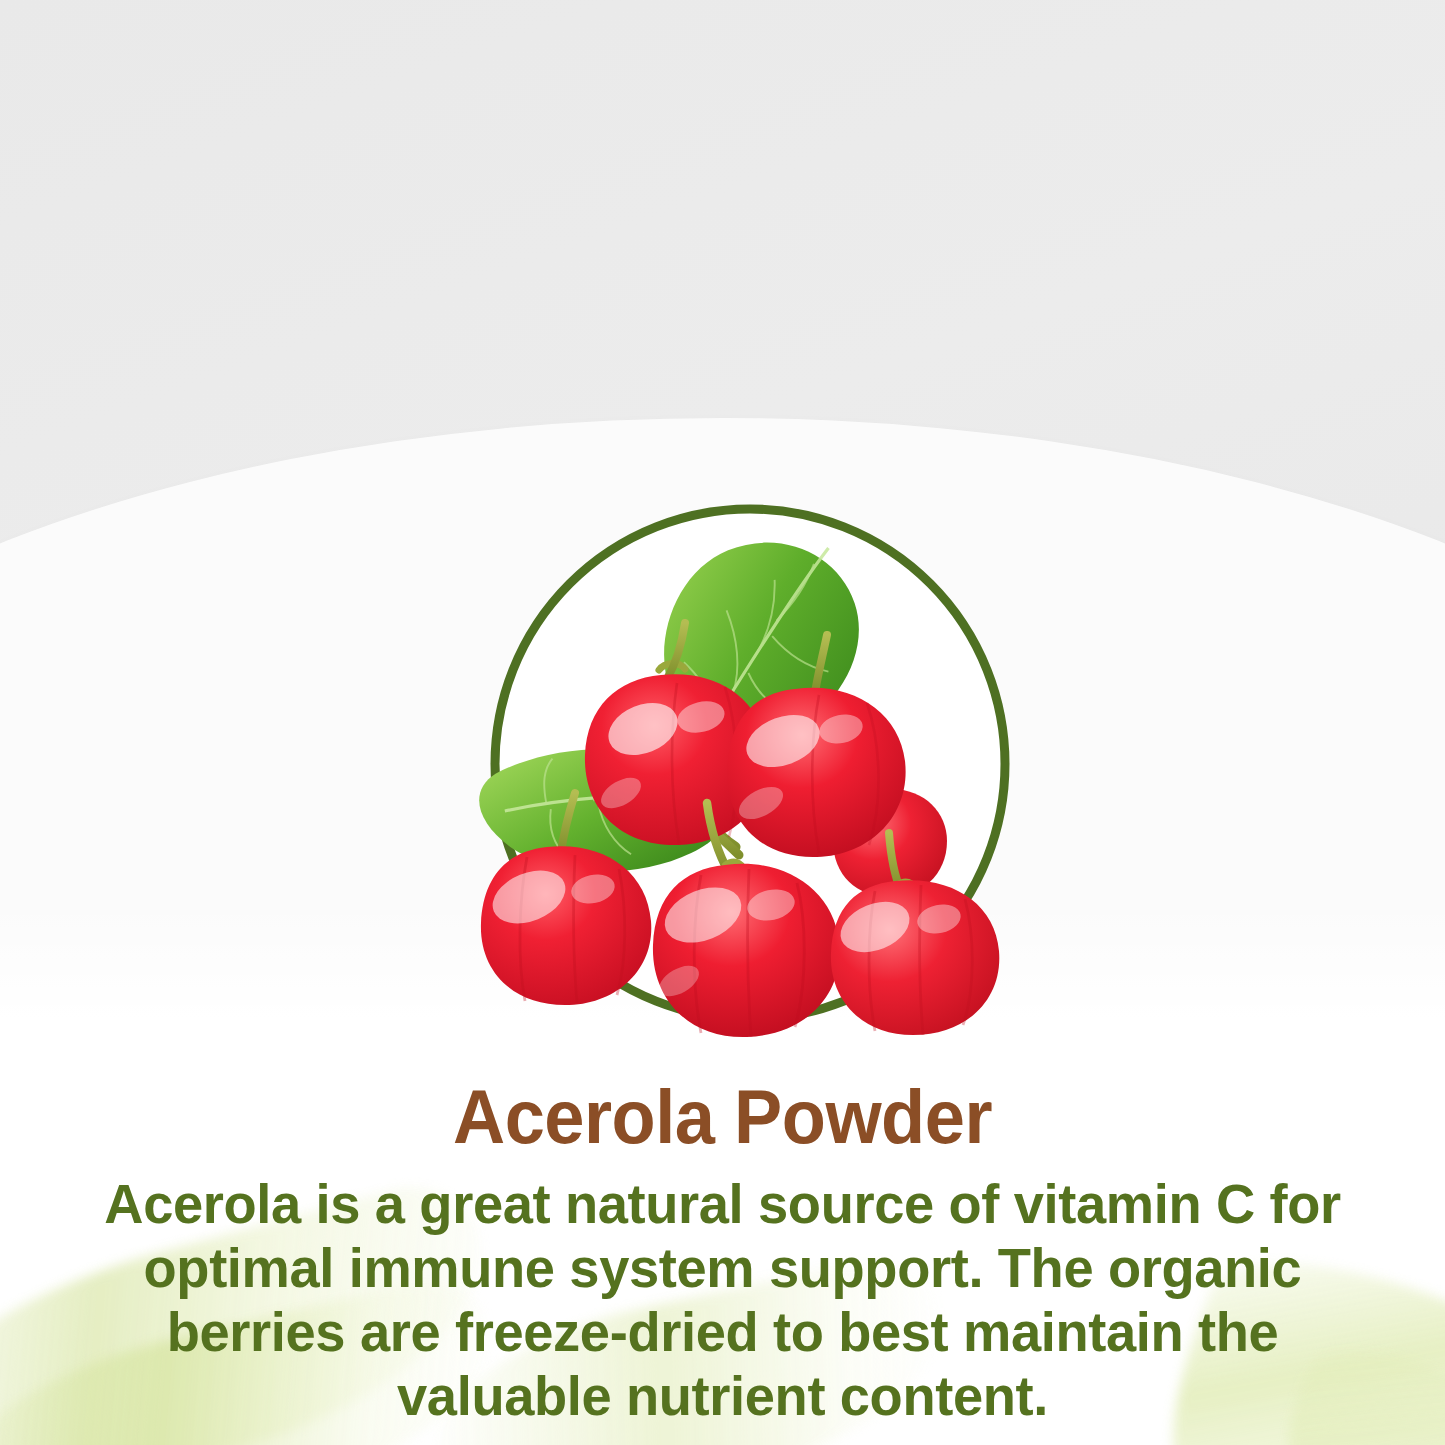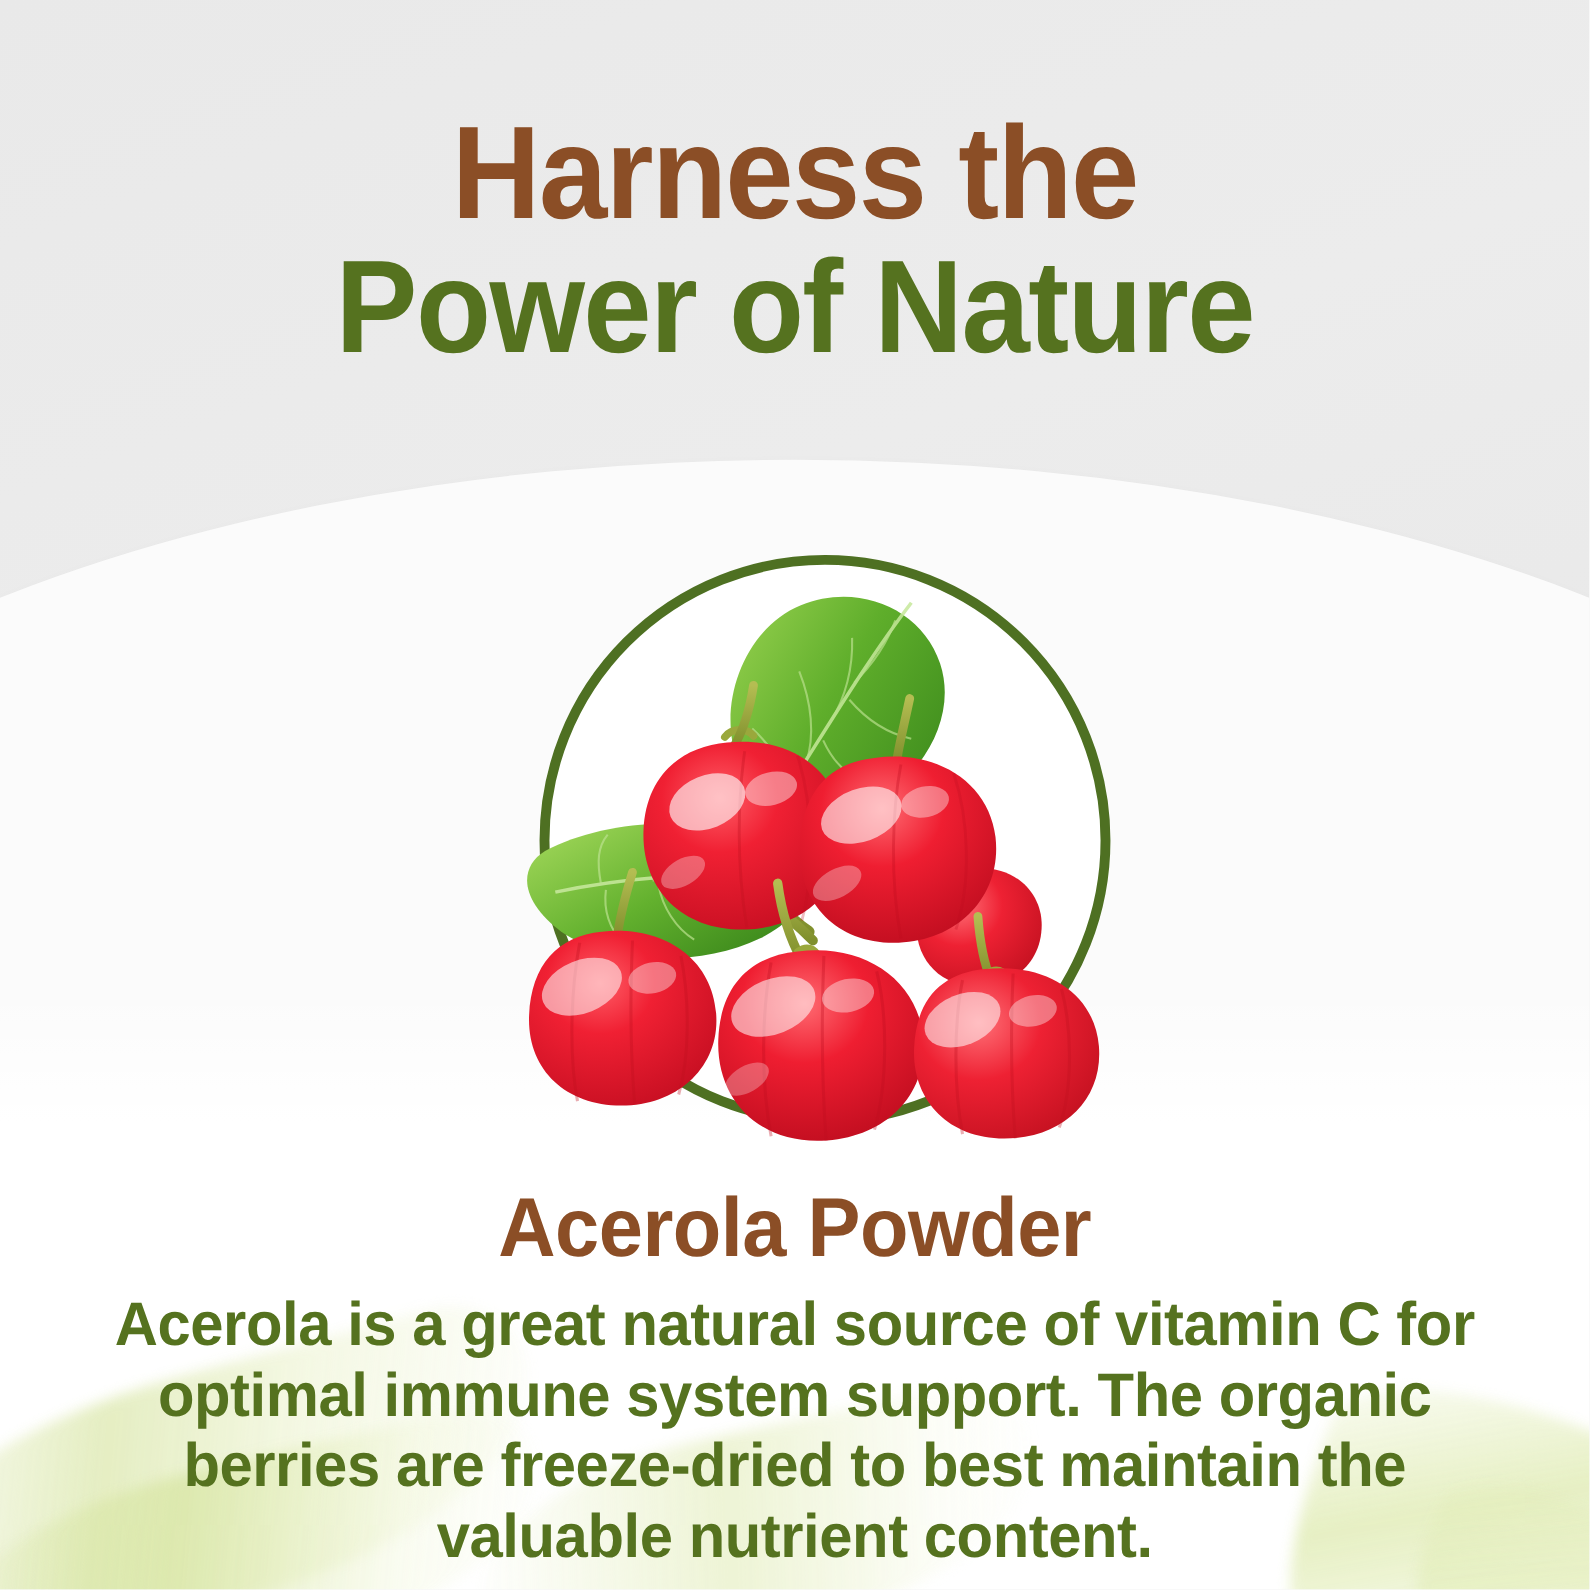--- a/index.html
+++ b/index.html
@@ -144,24 +144,20 @@
   <div class="bg-top"></div>
   <div class="bg-arc"></div>
   <div class="bg-white-low"></div>
 
   <div class="wm wm-bl1"></div>
   <div class="wm wm-bl2"></div>
   <div class="wm wm-bl3"></div>
   <div class="wm wm-br1"></div>
   <div class="wm wm-br2"></div>
 
-  <div class="headline">
-    <span class="ln ln-brown">Harness the</span>
-    <span class="ln ln-green">Power of Nature</span>
-  </div>
 
   <div class="badge">
     <svg class="badge-svg" viewBox="0 0 522 522">
       <defs>
         <radialGradient id="cherryA" cx="38%" cy="30%" r="76%">
           <stop offset="0%" stop-color="#ff5d66"></stop>
           <stop offset="38%" stop-color="#f02033"></stop>
           <stop offset="100%" stop-color="#c70f22"></stop>
         </radialGradient>
         <radialGradient id="cherryB" cx="42%" cy="28%" r="78%">

